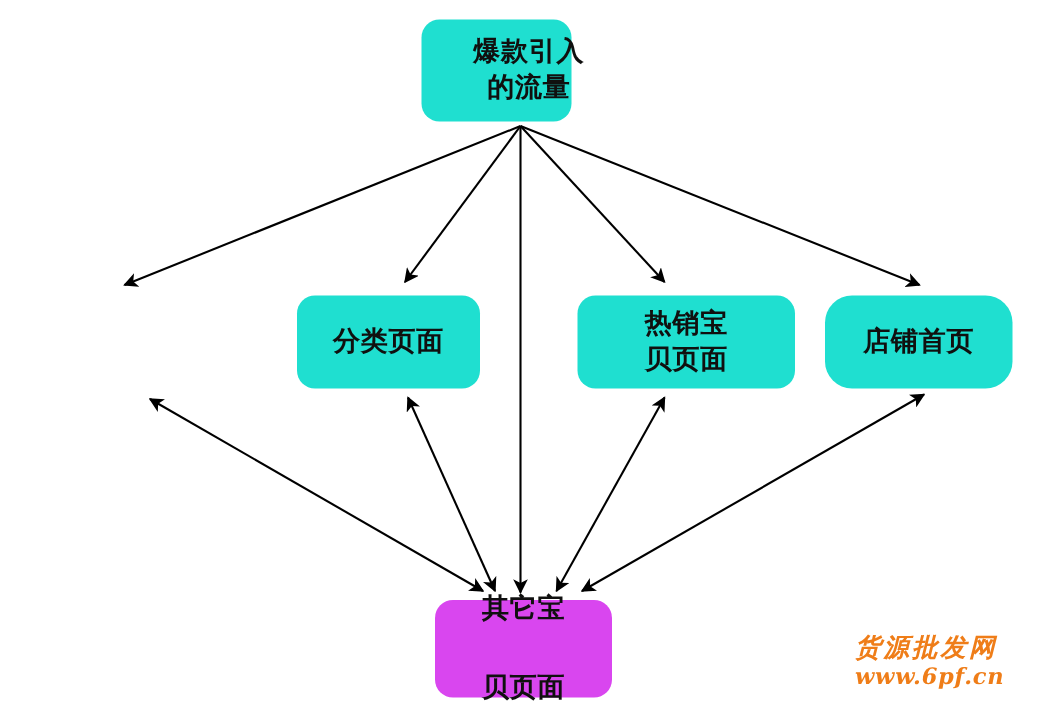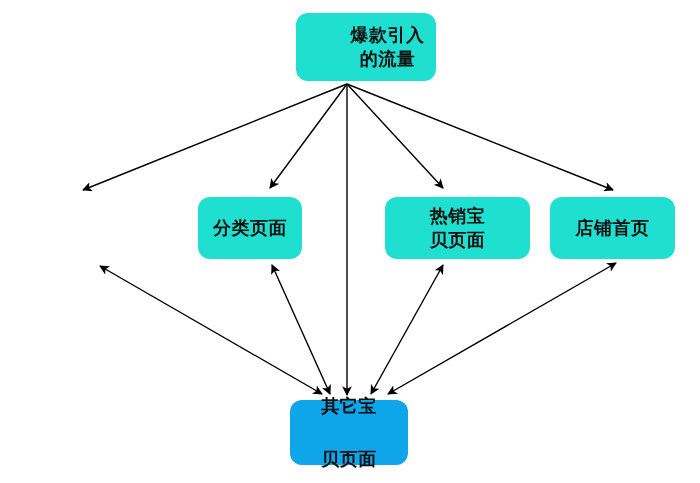--- a/index.html
+++ b/index.html
@@ -39,23 +39,23 @@
     font-weight: 600;
     line-height: 1.32;
     letter-spacing: 0.5px;
     text-align: center;
     z-index: 2;
   }
   .node .line {
     display: block;
     white-space: nowrap;
   }
-  #node-top      { left: 296px; top: 13px;  width: 140px; height: 68px; padding-left: 43px; }
+  #node-top      { left: 281px; top: 13px;  width: 100px; height: 68px; padding-left: 43px; }
   #node-promo    { left: 18px;  top: 197px; width: 125px; height: 62px; }
-  #node-category { left: 198px; top: 197px; width: 104px; height: 62px; }
+  #node-category { left: 198px; top: 197px; width: 122px; height: 62px; }
   #node-hotitem  { left: 385px; top: 197px; width: 145px; height: 62px; }
   #node-shophome { left: 550px; top: 197px; width: 125px; height: 62px; }
   #node-other    { left: 290px; top: 400px; width: 118px; height: 65px; }
 
   #watermark {
     position: absolute;
     left: 570px;
     top: 424px;
     width: 124px;
     z-index: 3;
@@ -116,23 +116,27 @@
 
   <div class="node" id="node-category" style="background: rgb(31, 223, 208); color: rgb(16, 16, 15);">
     <span class="line">分类页面</span>
   </div>
 
   <div class="node" id="node-hotitem" style="background: rgb(31, 223, 208); color: rgb(16, 16, 15);">
     <span class="line">热销宝</span>
     <span class="line">贝页面</span>
   </div>
 
-  <div class="node" id="node-shophome" style="background: rgb(31, 223, 208); color: rgb(16, 16, 15);">
+  <div class="node" id="node-shophome" style="background: rgb(31, 223, 208); color: rgb(16, 16, 15); border-radius: 18px;">
     <span class="line">店铺首页</span>
   </div>
 
-  <div class="node" id="node-other" style="background: #0ea5e9; color: rgb(16, 16, 15); gap: 29px;">
+  <div class="node" id="node-other" style="background: #d946ef; color: rgb(16, 16, 15); gap: 29px;">
     <span class="line">其它宝</span>
     <span class="line">贝页面</span>
   </div>
 
+  <div id="watermark" style="color: rgb(239, 125, 24);">
+    <span class="wm-cn">货源批发网</span>
+    <span class="wm-url">www.6pf.cn</span>
+  </div>
 
 </div>
 
 </body></html>

